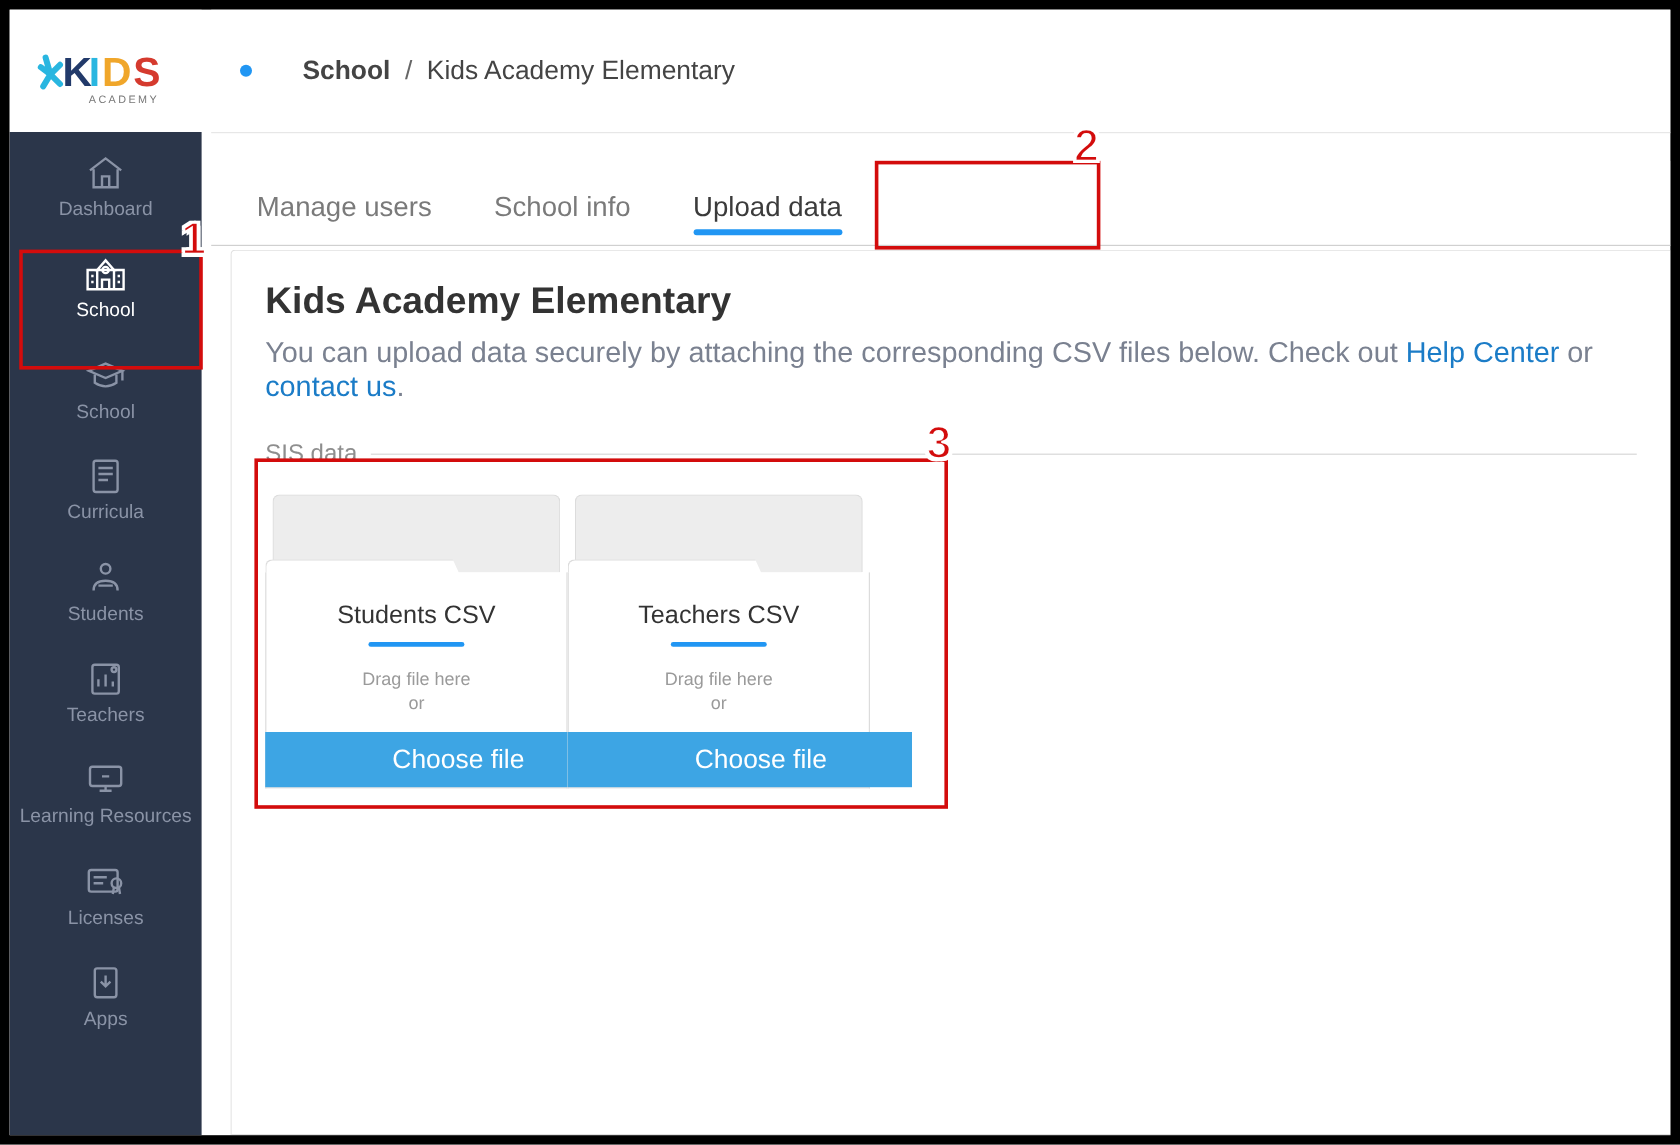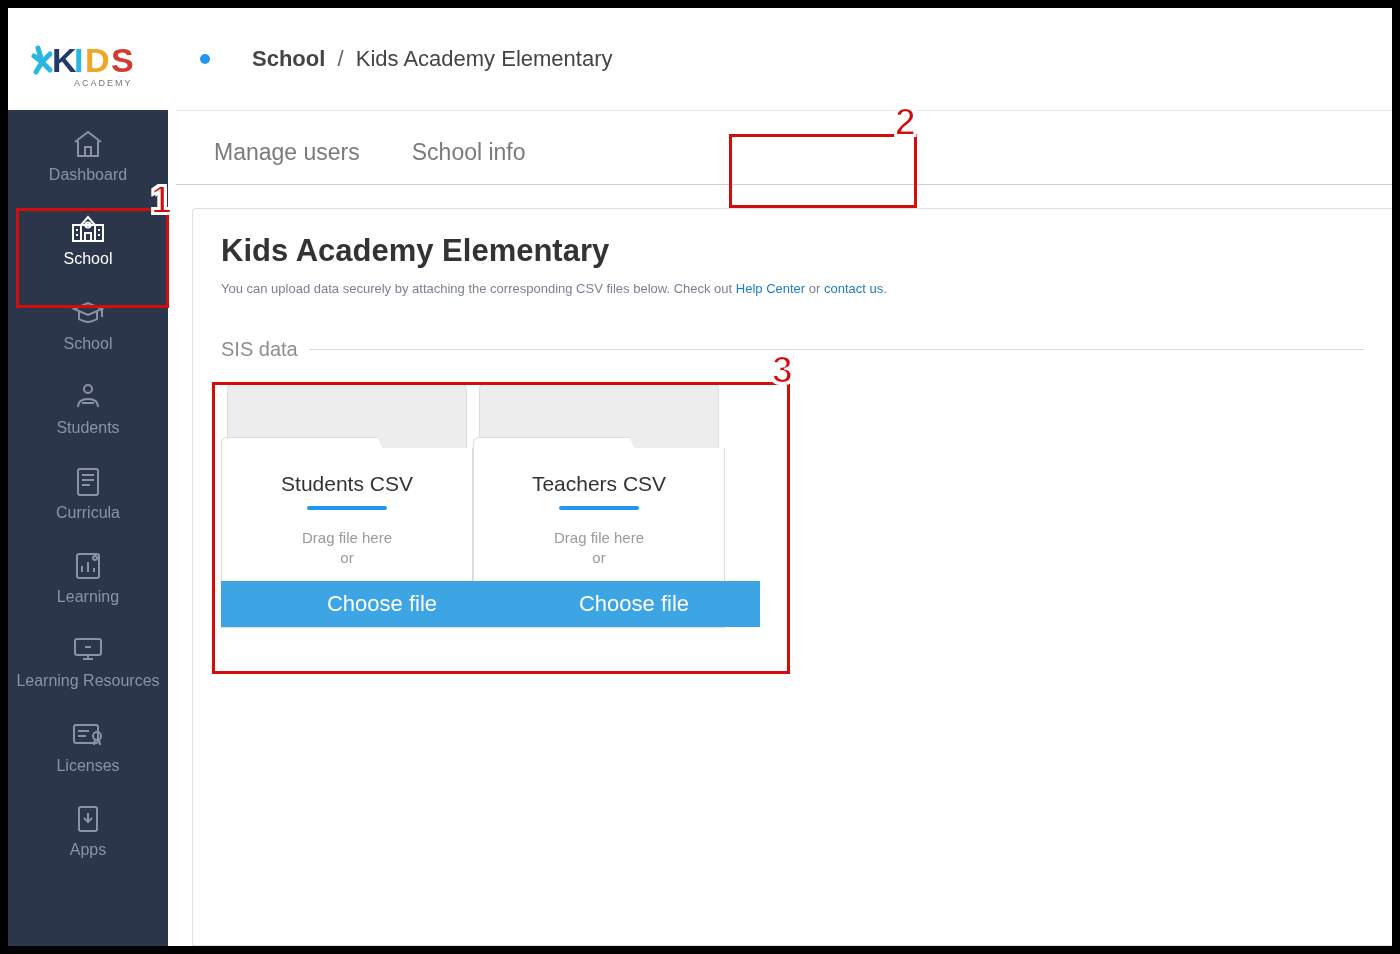--- a/index.html
+++ b/index.html
@@ -83,21 +83,21 @@
     color: var(--sidebar-muted);
   }
   .side-item.active { color:#fff; }
   .side-item .icon { height: 36px; display:flex; align-items:center; justify-content:center; margin-bottom:4px; }
   .side-item .icon svg { stroke: currentColor; fill:none; }
   .side-item .label { font-size: 16px; line-height:1.15; }
 
   
   .tabs-row {
     position:absolute;
-    left: 168px; right:0; top: 106px;
+    left: 168px; right:0; top: 126px;
     height: 70px;
     border-bottom: 1px solid #d0d0d0;
     display:flex;
     align-items:flex-end;
     padding-left: 32px;
     gap: 40px;
     background:#fff;
   }
   .tab {
     font-size: 23px;
@@ -127,23 +127,23 @@
     padding: 24px 28px;
     box-sizing:border-box;
   }
   .content-panel h1 {
     margin:0 0 12px 0;
     font-size: 31px;
     font-weight:600;
     color:#333;
   }
   .subline {
-    font-size: 13px;
+    font-size: 24px;
     color: var(--text-muted);
-    margin-bottom: 42px;
+    margin-bottom: 30px;
   }
   .subline a, .subline .link {
     color: var(--link);
     text-decoration:none;
     cursor:pointer;
   }
 
   .section-title {
     display:flex;
     align-items:center;
@@ -319,48 +319,48 @@
             <path d="M4 10 L18 4 L32 10 L18 16 Z"></path>
             <path d="M9 13 V20 Q18 26 27 20 V13"></path>
             <path d="M32 10 V18"></path>
           </svg>
       </div>
       <div class="label">School</div>
     </div>
 
     <div class="side-item">
       <div class="icon">
+        <svg width="30" height="32" viewBox="0 0 30 32" stroke-width="2">
+            <rect x="5" y="3" width="20" height="26" rx="2"></rect>
+            <path d="M9 9 H21 M9 14 H21 M9 19 H17"></path>
+          </svg>
+      </div>
+      <div class="label">Curricula</div>
+    </div>
+
+    <div class="side-item">
+      <div class="icon">
         <svg width="32" height="32" viewBox="0 0 32 32" stroke-width="2">
             <circle cx="16" cy="8" r="4"></circle>
             <path d="M6 26 Q6 18 16 18 Q26 18 26 26"></path>
             <path d="M10 22 H22"></path>
           </svg>
       </div>
       <div class="label">Students</div>
     </div>
 
     <div class="side-item">
       <div class="icon">
         <svg width="30" height="32" viewBox="0 0 30 32" stroke-width="2">
-            <rect x="5" y="3" width="20" height="26" rx="2"></rect>
-            <path d="M9 9 H21 M9 14 H21 M9 19 H17"></path>
-          </svg>
-      </div>
-      <div class="label">Curricula</div>
-    </div>
-
-    <div class="side-item">
-      <div class="icon">
-        <svg width="30" height="32" viewBox="0 0 30 32" stroke-width="2">
             <rect x="4" y="4" width="22" height="24" rx="2"></rect>
             <path d="M9 22 V16 M15 22 V12 M21 22 V18"></path>
             <circle cx="22" cy="8" r="2"></circle>
           </svg>
       </div>
-      <div class="label">Learning</div>
+      <div class="label">Teachers</div>
     </div>
 
     <div class="side-item">
       <div class="icon">
         <svg width="34" height="30" viewBox="0 0 34 30" stroke-width="2">
             <rect x="4" y="4" width="26" height="16" rx="2"></rect>
             <path d="M12 24 H22 M17 20 V24"></path>
             <path d="M14 12 H20"></path>
           </svg>
       </div>
@@ -387,20 +387,21 @@
           </svg>
       </div>
       <div class="label">Apps</div>
     </div>
 
   </div>
 
   <div class="tabs-row">
     <div class="tab">Manage users</div>
     <div class="tab">School info</div>
+    <div class="tab active">Upload data</div>
   </div>
 
   <div class="content-panel">
     <h1>Kids Academy Elementary</h1>
     <div class="subline">
       <span>You can upload data securely by attaching the corresponding CSV files below.  Check out </span><span class="link">Help Center</span><span> or </span><span class="link">contact us</span><span>.</span>
     </div>
 
     <div class="section-title">
       <span>SIS data</span>

